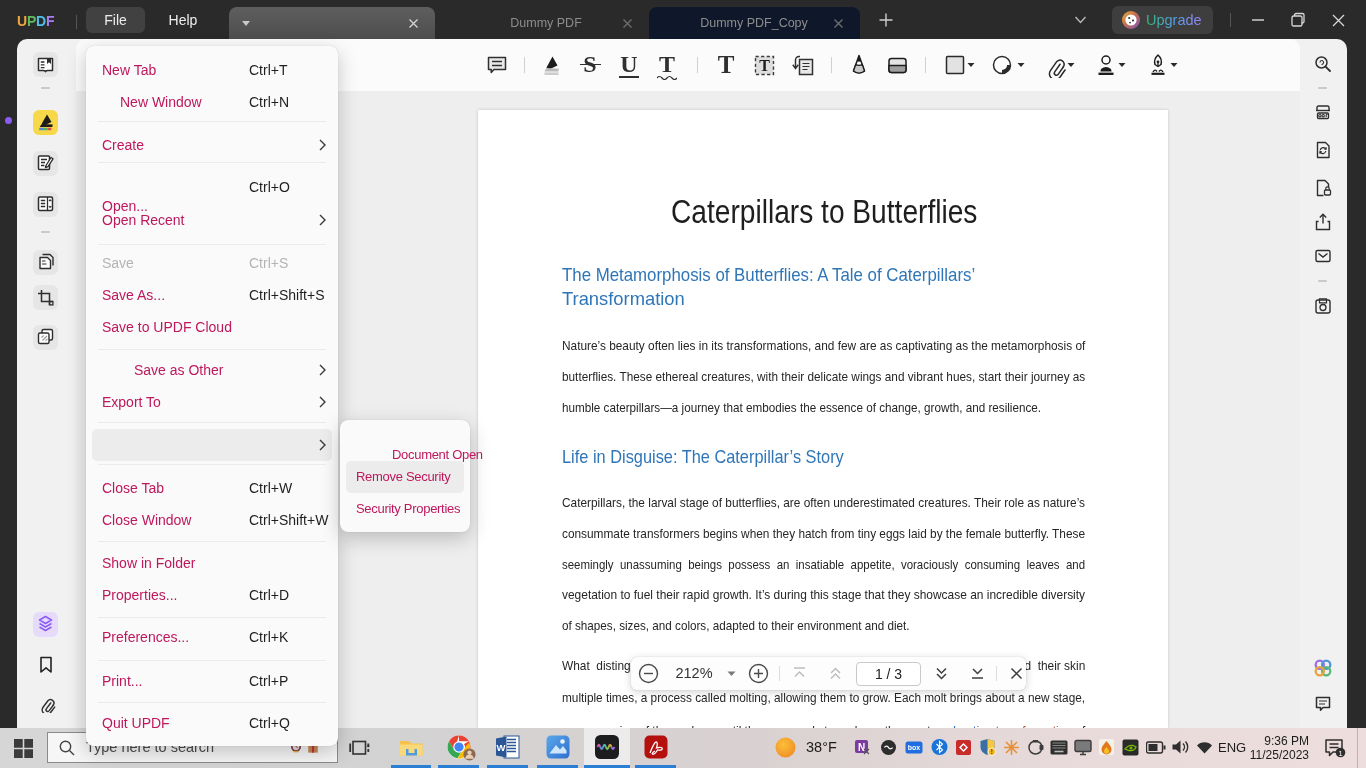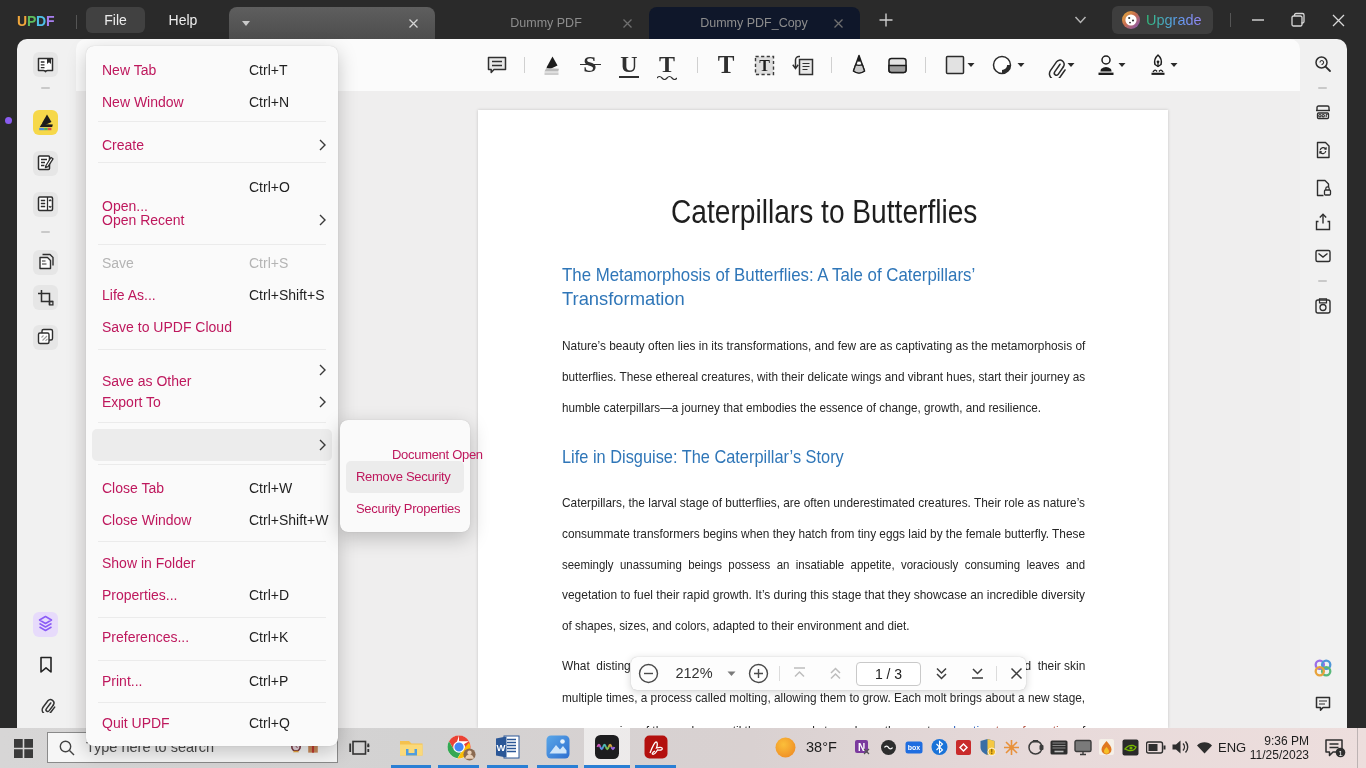--- a/index.html
+++ b/index.html
@@ -360,42 +360,42 @@
     <path d="M8 20 q2 -3.5 4 -0.5 M18 20 q-2 -3.5 -4 -0.5" fill="none" stroke="#1d1d1d" stroke-width="1.4"></path>
     <path d="M6.5 21.8 h13" stroke="#1d1d1d" stroke-width="2.2"></path>
   </svg>
   <svg class="abs" style="left:1169px;top:61px" width="10" height="8" viewBox="0 0 10 8">
       <path d="M1.5 2 L5 6 L8.5 2 Z" fill="#2b2b2b"></path>
     </svg>
 </div>
 <div id="menu" class="abs">
   <div class="mi" style="top:8px;">New Tab</div>
     <div class="msc" style="top:8px;">Ctrl+T</div>
-  <div class="mi" style="top:40px;">New Window</div>
+  <div class="mi" style="top:40px;margin-left:18px;">New Window</div>
     <div class="msc" style="top:40px;">Ctrl+N</div>
   <div class="msep" style="top:75px;"></div>
   <div class="mi" style="top:83px;">Create</div>
     <svg class="marr" style="top:83px;" viewBox="0 0 14 32">
       <path d="M5 11 L10 16 L5 21" fill="none" stroke="#3a3a3a" stroke-width="1.4"></path>
     </svg>
   <div class="msep" style="top:116px;"></div>
   <div class="mi" style="top:125px;margin-top:19px;">Open...</div>
     <div class="msc" style="top:125px;">Ctrl+O</div>
   <div class="mi" style="top:157.5px;">Open Recent</div>
     <svg class="marr" style="top:157.5px;" viewBox="0 0 14 32">
       <path d="M5 11 L10 16 L5 21" fill="none" stroke="#3a3a3a" stroke-width="1.4"></path>
     </svg>
   <div class="msep" style="top:198px;"></div>
   <div class="mi" style="top:201px;color:#b4b4b4;">Save</div>
     <div class="msc" style="top:201px;color:#b4b4b4;">Ctrl+S</div>
-  <div class="mi" style="top:233px;">Life As...</div>
+  <div class="mi" style="top:233px;">Save As...</div>
     <div class="msc" style="top:233px;">Ctrl+Shift+S</div>
   <div class="mi" style="top:265px;">Save to UPDF Cloud</div>
   <div class="msep" style="top:302.5px;"></div>
-  <div class="mi" style="top:319px;">Save as Other</div>
+  <div class="mi" style="top:308px;margin-left:32px;">Save as Other</div>
     <svg class="marr" style="top:308px;" viewBox="0 0 14 32">
       <path d="M5 11 L10 16 L5 21" fill="none" stroke="#3a3a3a" stroke-width="1.4"></path>
     </svg>
   <div class="mi" style="top:340px;">Export To</div>
     <svg class="marr" style="top:340px;" viewBox="0 0 14 32">
       <path d="M5 11 L10 16 L5 21" fill="none" stroke="#3a3a3a" stroke-width="1.4"></path>
     </svg>
   <div class="msep" style="top:376px;"></div>
   <div class="mhl" style="top:383px;"></div>
     <svg class="marr" style="top:383px;" viewBox="0 0 14 32">

